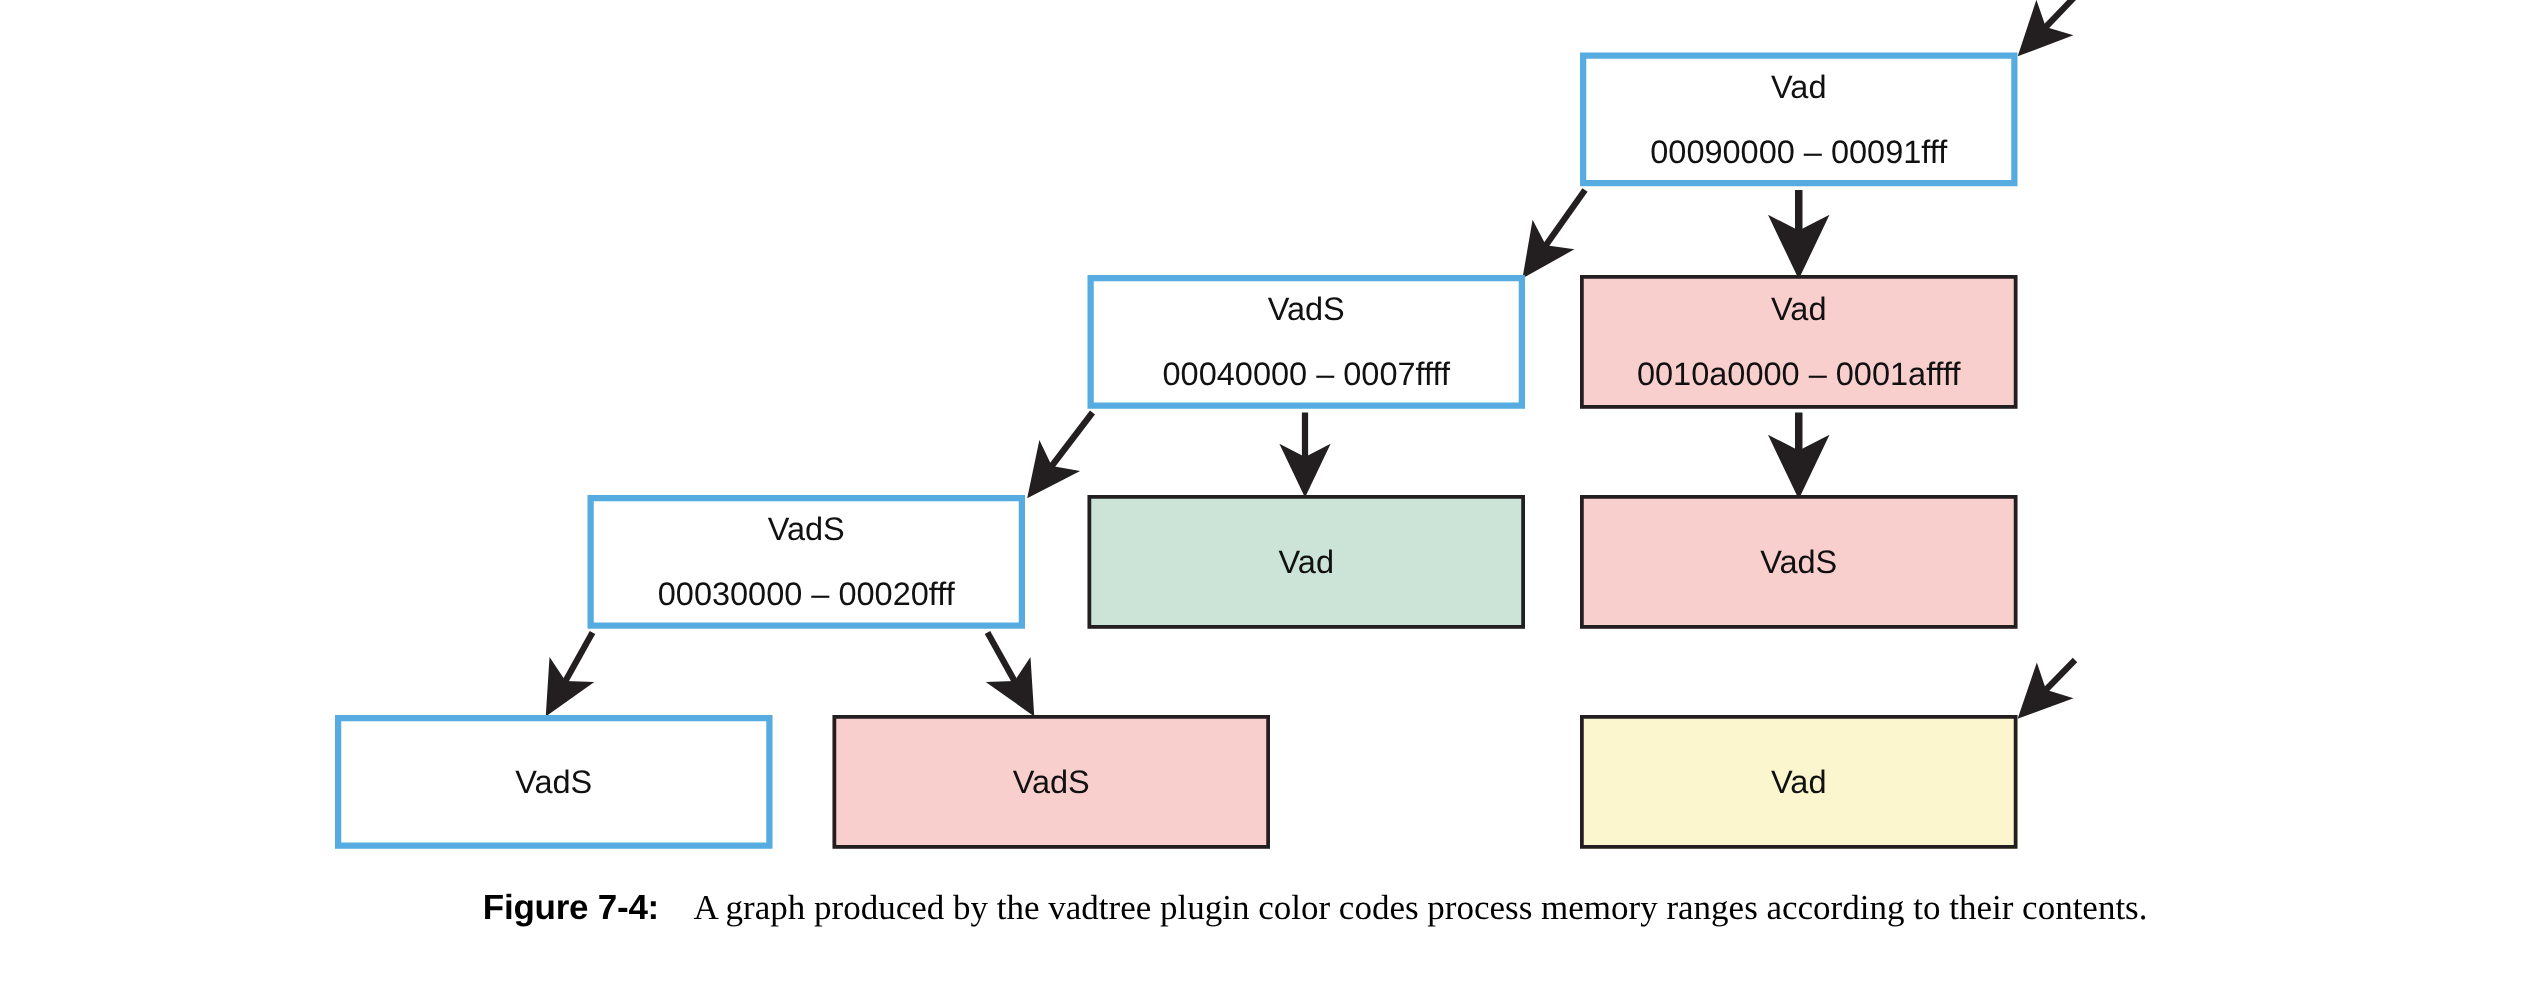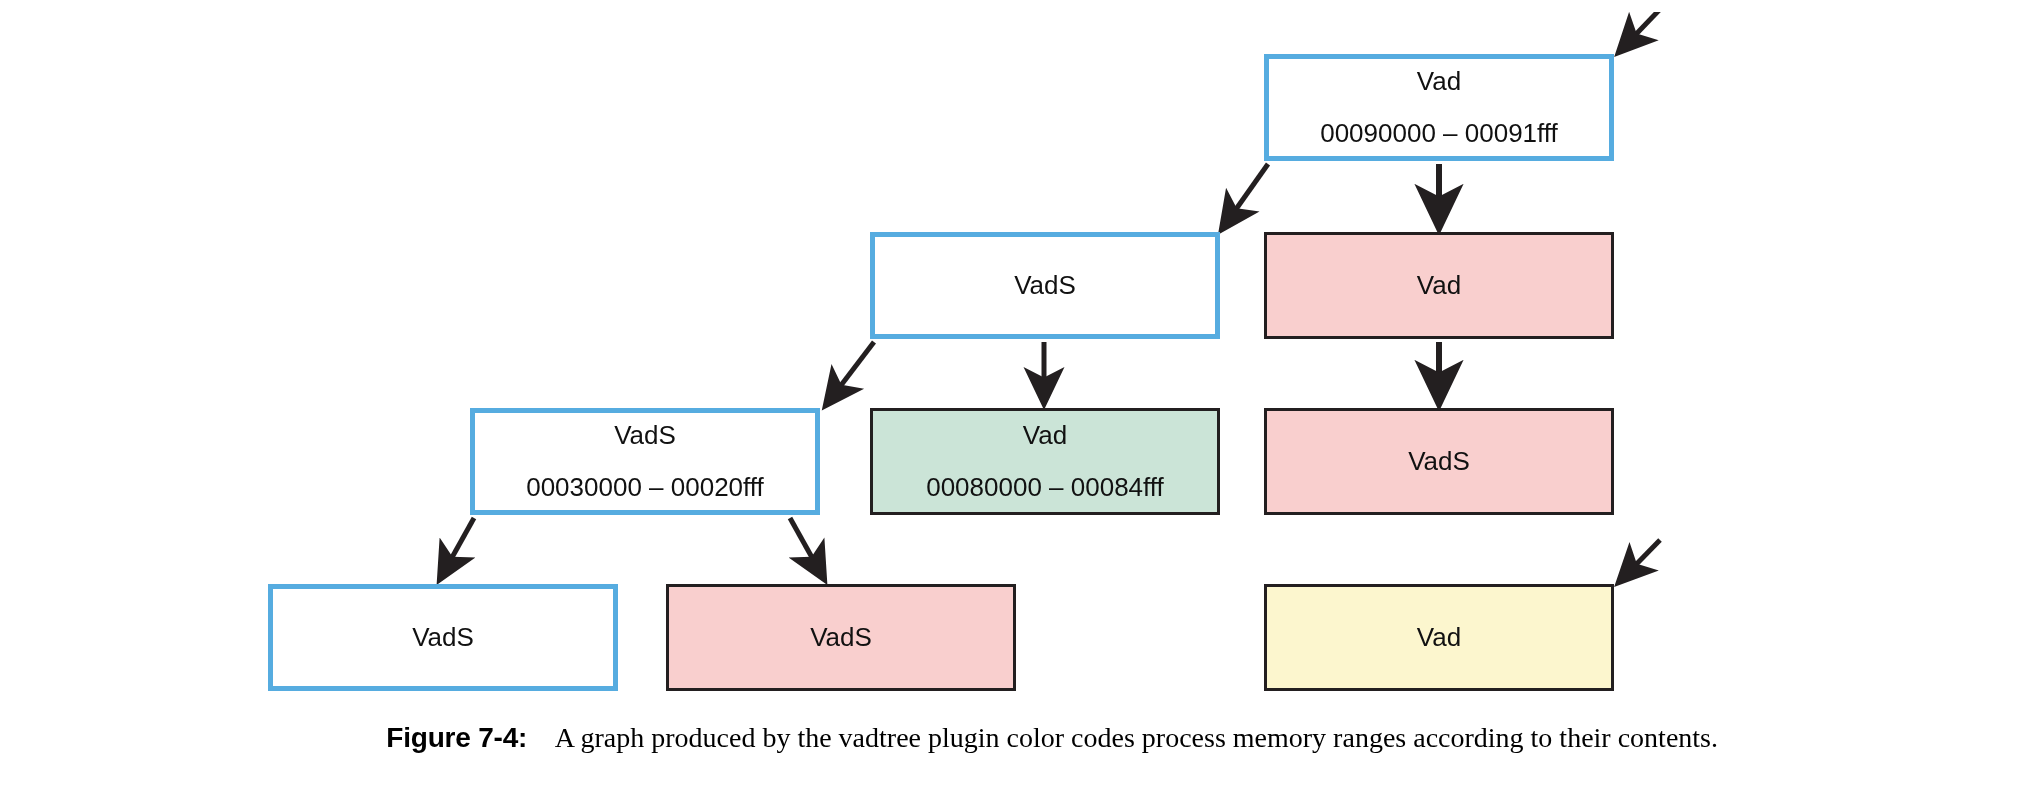--- a/index.html
+++ b/index.html
@@ -9,21 +9,21 @@
   }
   body {
     width: 2018px;
     height: 790px;
     font-family: "Liberation Sans", sans-serif;
     position: relative;
     overflow: hidden;
   }
   #figure-root {
     position: absolute;
-    left: 0; top: 12px;
+    left: 0; top: 0;
     width: 2018px;
     height: 614px;
     text-align: right;
   }
   #graph-svg {
     position: absolute;
     left: 0; top: 0;
     width: 2018px;
     height: 700px;
   }
@@ -110,34 +110,35 @@
     <line x1="1660" y1="528" x2="1619" y2="570" stroke="#231f20" stroke-width="5" marker-end="url(#arrowhead)"></line>
   </svg>
 
   <div class="node blue" style="left:1264px; top:42px; width:350px; height:107px;">
     <span class="node-type">Vad</span>
     <span class="node-range">00090000 – 00091fff</span>
   </div>
 
   <div class="node blue" style="left:870px; top:220px; width:350px; height:107px;">
     <span class="node-type">VadS</span>
+    <span class="node-range">00040000 – 0007ffff</span>
   </div>
 
   <div class="node dark fill-pink" style="left:1264px; top:220px; width:350px; height:107px;">
     <span class="node-type">Vad</span>
+    <span class="node-range">0010a0000 – 0001affff</span>
   </div>
 
   <div class="node blue" style="left:470px; top:396px; width:350px; height:107px;">
     <span class="node-type">VadS</span>
     <span class="node-range">00030000 – 00020fff</span>
   </div>
 
   <div class="node dark fill-green" style="left:870px; top:396px; width:350px; height:107px;">
     <span class="node-type">Vad</span>
-    <span class="node-range">00080000 – 00084fff</span>
   </div>
 
   <div class="node dark fill-pink" style="left:1264px; top:396px; width:350px; height:107px;">
     <span class="node-type">VadS</span>
   </div>
 
   <div class="node blue" style="left:268px; top:572px; width:350px; height:107px;">
     <span class="node-type">VadS</span>
   </div>
 

